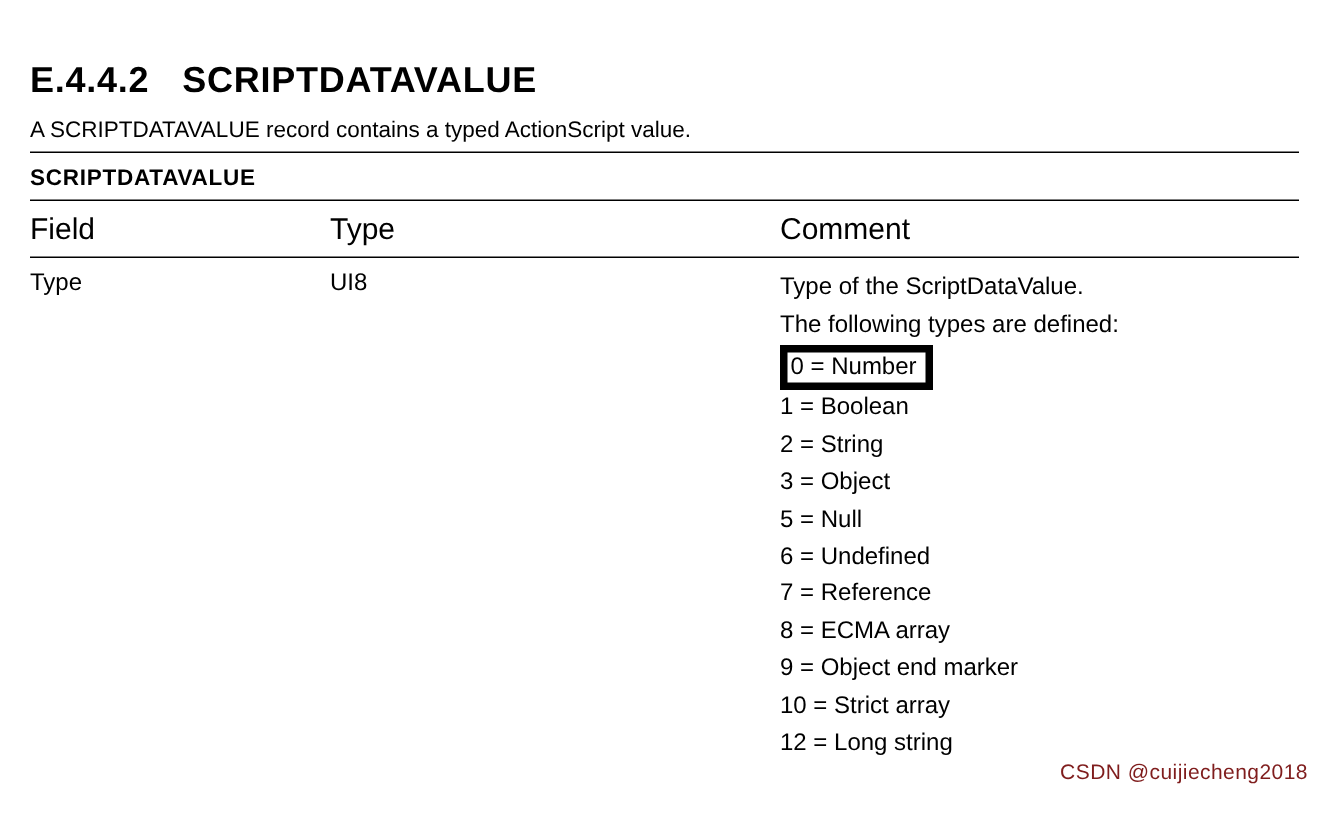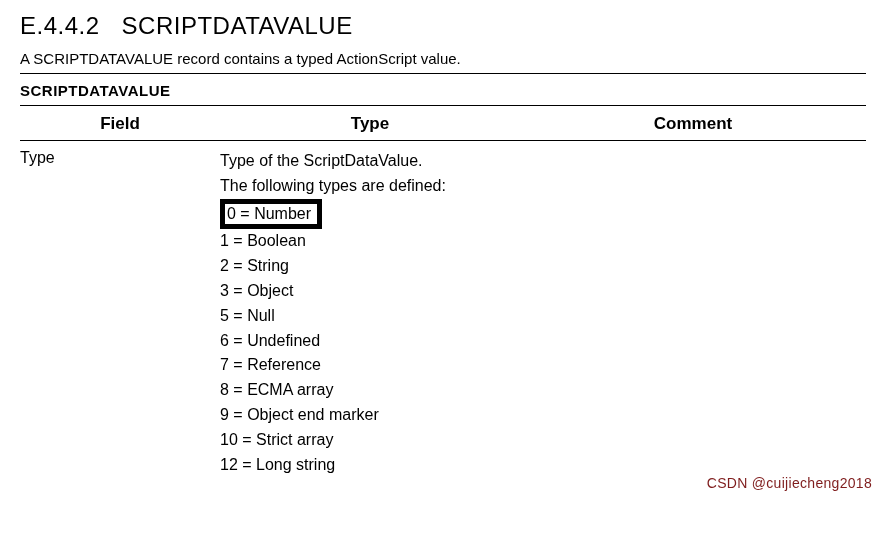--- a/index.html
+++ b/index.html
@@ -7,23 +7,24 @@
       font-family: 'Segoe UI', 'Myriad Pro', Arial, sans-serif;
       font-size: 16px;
       color: #000;
       padding: 12px 20px 20px 20px;
       width: 886px;
       background: #fff;
       position: relative;
     }
     .section-heading {
       font-size: 24px;
-      font-weight: 400;
+      font-weight: 700;
       letter-spacing: 0.5px;
       margin-bottom: 10px;
+      margin-top: 28px;
     }
     .section-heading .num { margin-right: 22px; }
     .intro {
       font-size: 15px;
       margin-bottom: 2px;
       padding-bottom: 6px;
       border-bottom: 1px solid #000;
     }
     .table-title {
       font-weight: 700;
@@ -37,21 +38,21 @@
       padding: 8px 0 6px 0;
       border-bottom: 1px solid #000;
     }
     .data-row {
       display: flex;
       padding: 8px 0 0 0;
     }
     .col-field { width: 200px; flex-shrink: 0; }
     .col-type  { width: 300px; flex-shrink: 0; }
     .col-comment { flex: 1; }
-    .header-row > div { font-weight: 700; font-size: 17px; text-align: center; }
+    .header-row > div { font-weight: 400; font-size: 20px; }
     .comment-line { line-height: 1.55; }
     .highlight {
       border: 5px solid #000000;
       padding: 0 6px 0 2px;
       display: inline-block;
       line-height: 1.3;
     }
     .watermark {
       position: absolute;
       bottom: 6px;
@@ -74,20 +75,21 @@
 <div class="table-title">SCRIPTDATAVALUE</div>
 
 <div class="header-row">
   <div class="col-field">Field</div>
   <div class="col-type">Type</div>
   <div class="col-comment">Comment</div>
 </div>
 
 <div class="data-row">
   <div class="col-field">Type</div>
+  <div class="col-type">UI8</div>
   <div class="col-comment">
     <div class="comment-line">Type of the ScriptDataValue.</div>
     <div class="comment-line">The following types are defined:</div>
     <div id="type-list">
         <div class="comment-line"><span class="highlight">0 = Number</span></div>
         <div class="comment-line">1 = Boolean</div>
         <div class="comment-line">2 = String</div>
         <div class="comment-line">3 = Object</div>
         <div class="comment-line">5 = Null</div>
         <div class="comment-line">6 = Undefined</div>

